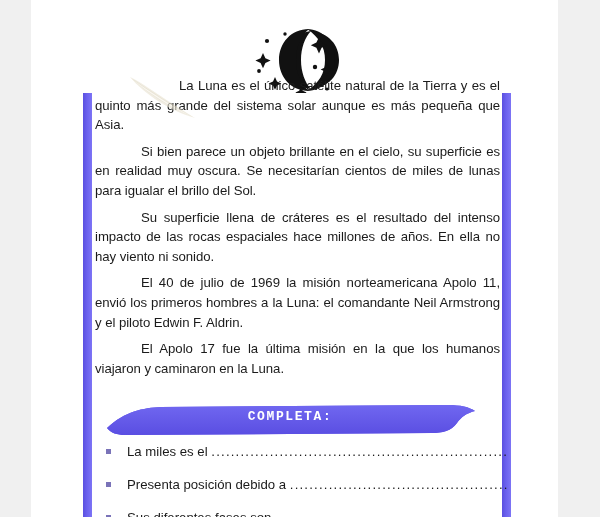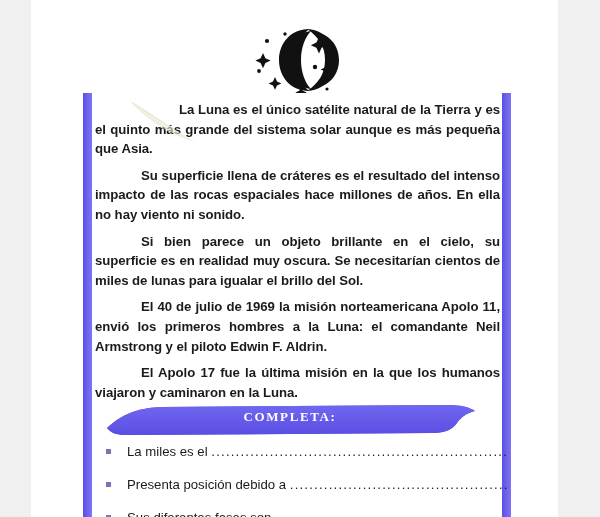--- a/index.html
+++ b/index.html
@@ -47,23 +47,22 @@
     background: #6257e8;
     background: linear-gradient(to right, #5a4fe0 0%, #6b61ee 45%, #7d74f5 100%);
   }
   .side-bar.left  { left: 52px; }
   .side-bar.right { left: 471px; }
 
   
   .body-col {
     position: absolute;
     left: 64px;
-    top: 100px;
+    top: 76px;
     width: 405px;
-    font-weight: bold;
   }
   .para {
     margin: 0 0 0 0;
     font-family: "Liberation Sans", sans-serif;
     font-size: 13.2px;
     line-height: 19.6px;
     color: #1b1b1b;
     text-align: justify;
     text-indent: 46px;
     letter-spacing: -0.05px;
@@ -95,21 +94,21 @@
     left: 0; top: 0;
     width: 405px; height: 32px;
     display: block;
   }
   .banner-label {
     position: absolute;
     left: 0;
     top: 4px;
     width: 390px;
     text-align: center;
-    font-family: Liberation Serif, serif;
+    font-family: Liberation Mono, monospace;
     font-size: 13px;
     font-weight: bold;
     color: #ffffff;
     letter-spacing: 1.6px;
   }
 
   
   .complete-list {
     position: absolute;
     left: 64px;
@@ -172,22 +171,22 @@
 
   <div class="body-col">
 
     <svg class="watermark" viewBox="0 0 74 48" xmlns="http://www.w3.org/2000/svg">
       <path d="M3 2 C16 8 40 26 68 43 C44 36 18 20 3 2 Z" fill="#e9e3d2"></path>
       <path d="M4 3 C20 13 44 30 66 42 C42 32 20 18 4 3 Z" fill="#d6cdb4" opacity=".7"></path>
       <path d="M6 5 C22 16 46 32 64 41 C46 34 22 18 6 5 Z" fill="#fbf8ef" opacity=".85"></path>
     </svg>
 
     <p class="para first">La Luna es el único satélite natural de la Tierra y es el quinto más grande del sistema solar aunque es más pequeña que Asia.</p>
+    <p class="para">Si bien parece un objeto brillante en el cielo, su superficie es en realidad muy oscura. Se necesitarían cientos de miles de lunas para igualar el brillo del Sol.</p>
     <p class="para">Su superficie llena de cráteres es el resultado del intenso impacto de las rocas espaciales hace millones de años. En ella no hay viento ni sonido.</p>
-    <p class="para">Si bien parece un objeto brillante en el cielo, su superficie es en realidad muy oscura. Se necesitarían cientos de miles de lunas para igualar el brillo del Sol.</p>
     <p class="para">El 40 de julio de 1969 la misión norteamericana Apolo 11, envió los primeros hombres a la Luna: el comandante Neil Armstrong y el piloto Edwin F. Aldrin.</p>
     <p class="para">El Apolo 17 fue la última misión en la que los humanos viajaron y caminaron en la Luna.</p>
   </div>
 
   <div class="banner-wrap">
     <svg viewBox="0 0 405 32" preserveAspectRatio="none" xmlns="http://www.w3.org/2000/svg">
       <path d="M12 23 C30 6 48 3 66 2 L352 0 C366 0 374 2 380 6 C372 8 366 12 362 18
                C356 26 348 28 336 28 L30 30 C22 30 16 28 12 23 Z" fill="#6257e8"></path>
       <path d="M12 23 C30 6 48 3 66 2 L352 0 C366 0 374 2 380 6 C372 8 366 12 362 18
                C356 26 348 28 336 28 L30 30 C22 30 16 28 12 23 Z" fill="url(#bg1)"></path>

